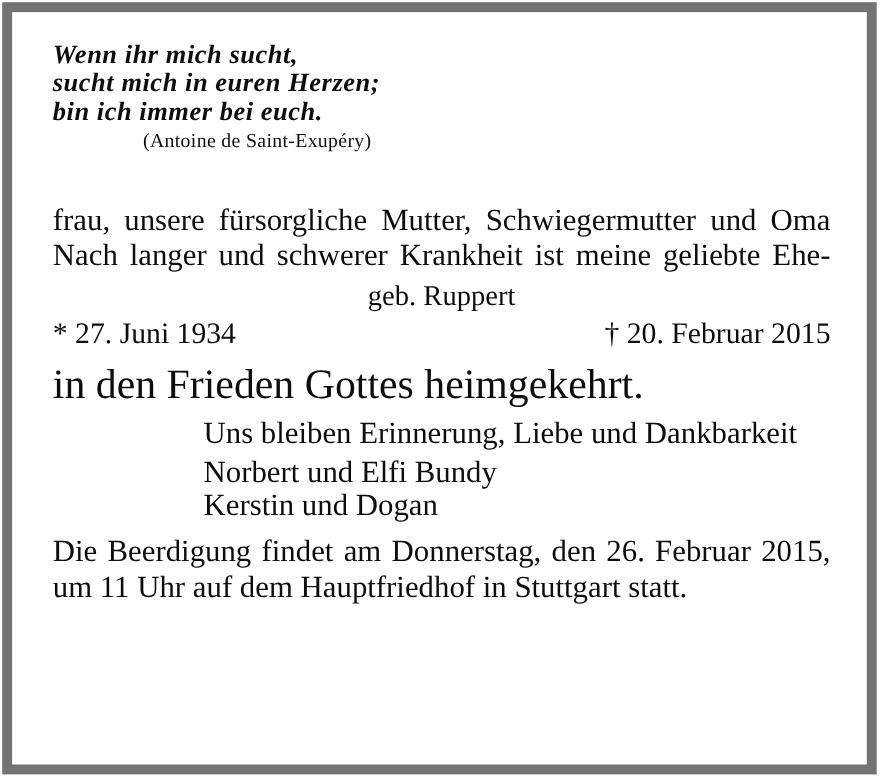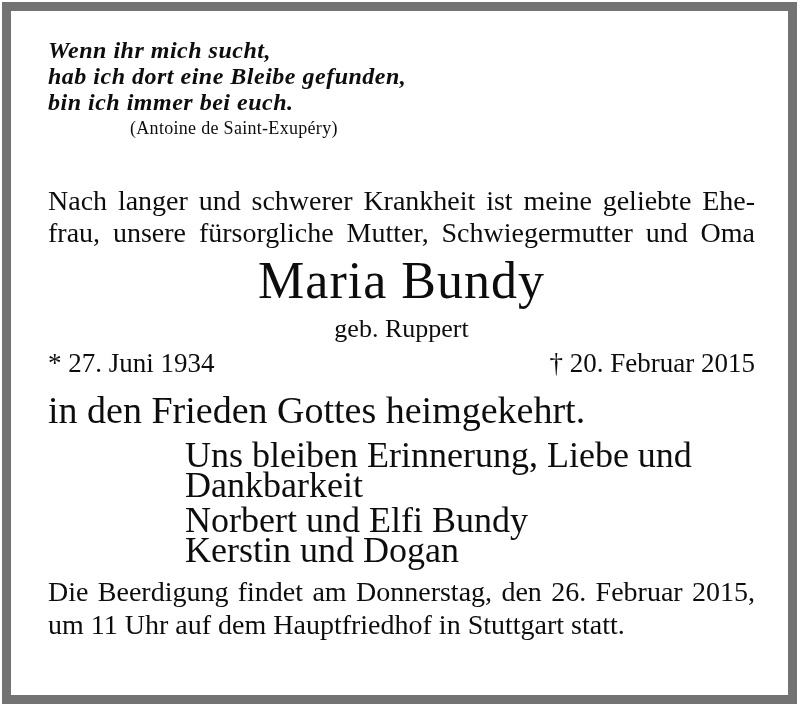--- a/index.html
+++ b/index.html
@@ -74,50 +74,49 @@
   
   .returned {
     margin-top: 16px;
     font-size: 38px;
     line-height: 32px;
   }
   
   .mourners {
     margin-top: 14px;
     margin-left: 137px;
-    font-size: 36px;
+    font-size: 28px;
     line-height: 30px;
   }
   .mourners-intro { margin-bottom: 5px; }
   
   .funeral {
     margin-top: 10px;
     font-size: 28px;
     line-height: 33px;
   }
 </style>
 </head>
 <body>
 
 <div class="frame">
   <div class="content">
 
     <div class="poem">
       <div class="poem-line">Wenn ihr mich sucht,</div>
-      <div class="poem-line">hab ich dort eine Bleibe gefunden,</div>
+      <div class="poem-line">sucht mich in euren Herzen;</div>
       <div class="poem-line">bin ich immer bei euch.</div>
       <div class="poem-attr">(Antoine de Saint-Exupéry)</div>
     </div>
 
     <div class="intro">
+      <div class="just-line">frau, unsere fürsorgliche Mutter, Schwiegermutter und Oma</div>
       <div class="just-line">Nach langer und schwerer Krankheit ist meine geliebte Ehe-</div>
-      <div class="just-line">frau, unsere fürsorgliche Mutter, Schwiegermutter und Oma</div>
     </div>
 
-    <h1 class="name">Maria Bundy</h1>
 
     <div class="maiden">geb. Ruppert</div>
 
     <div class="dates">
       <span>* 27. Juni 1934</span>
       <span>† 20. Februar 2015</span>
     </div>
 
     <div class="returned">in den Frieden Gottes heimgekehrt.</div>
 

